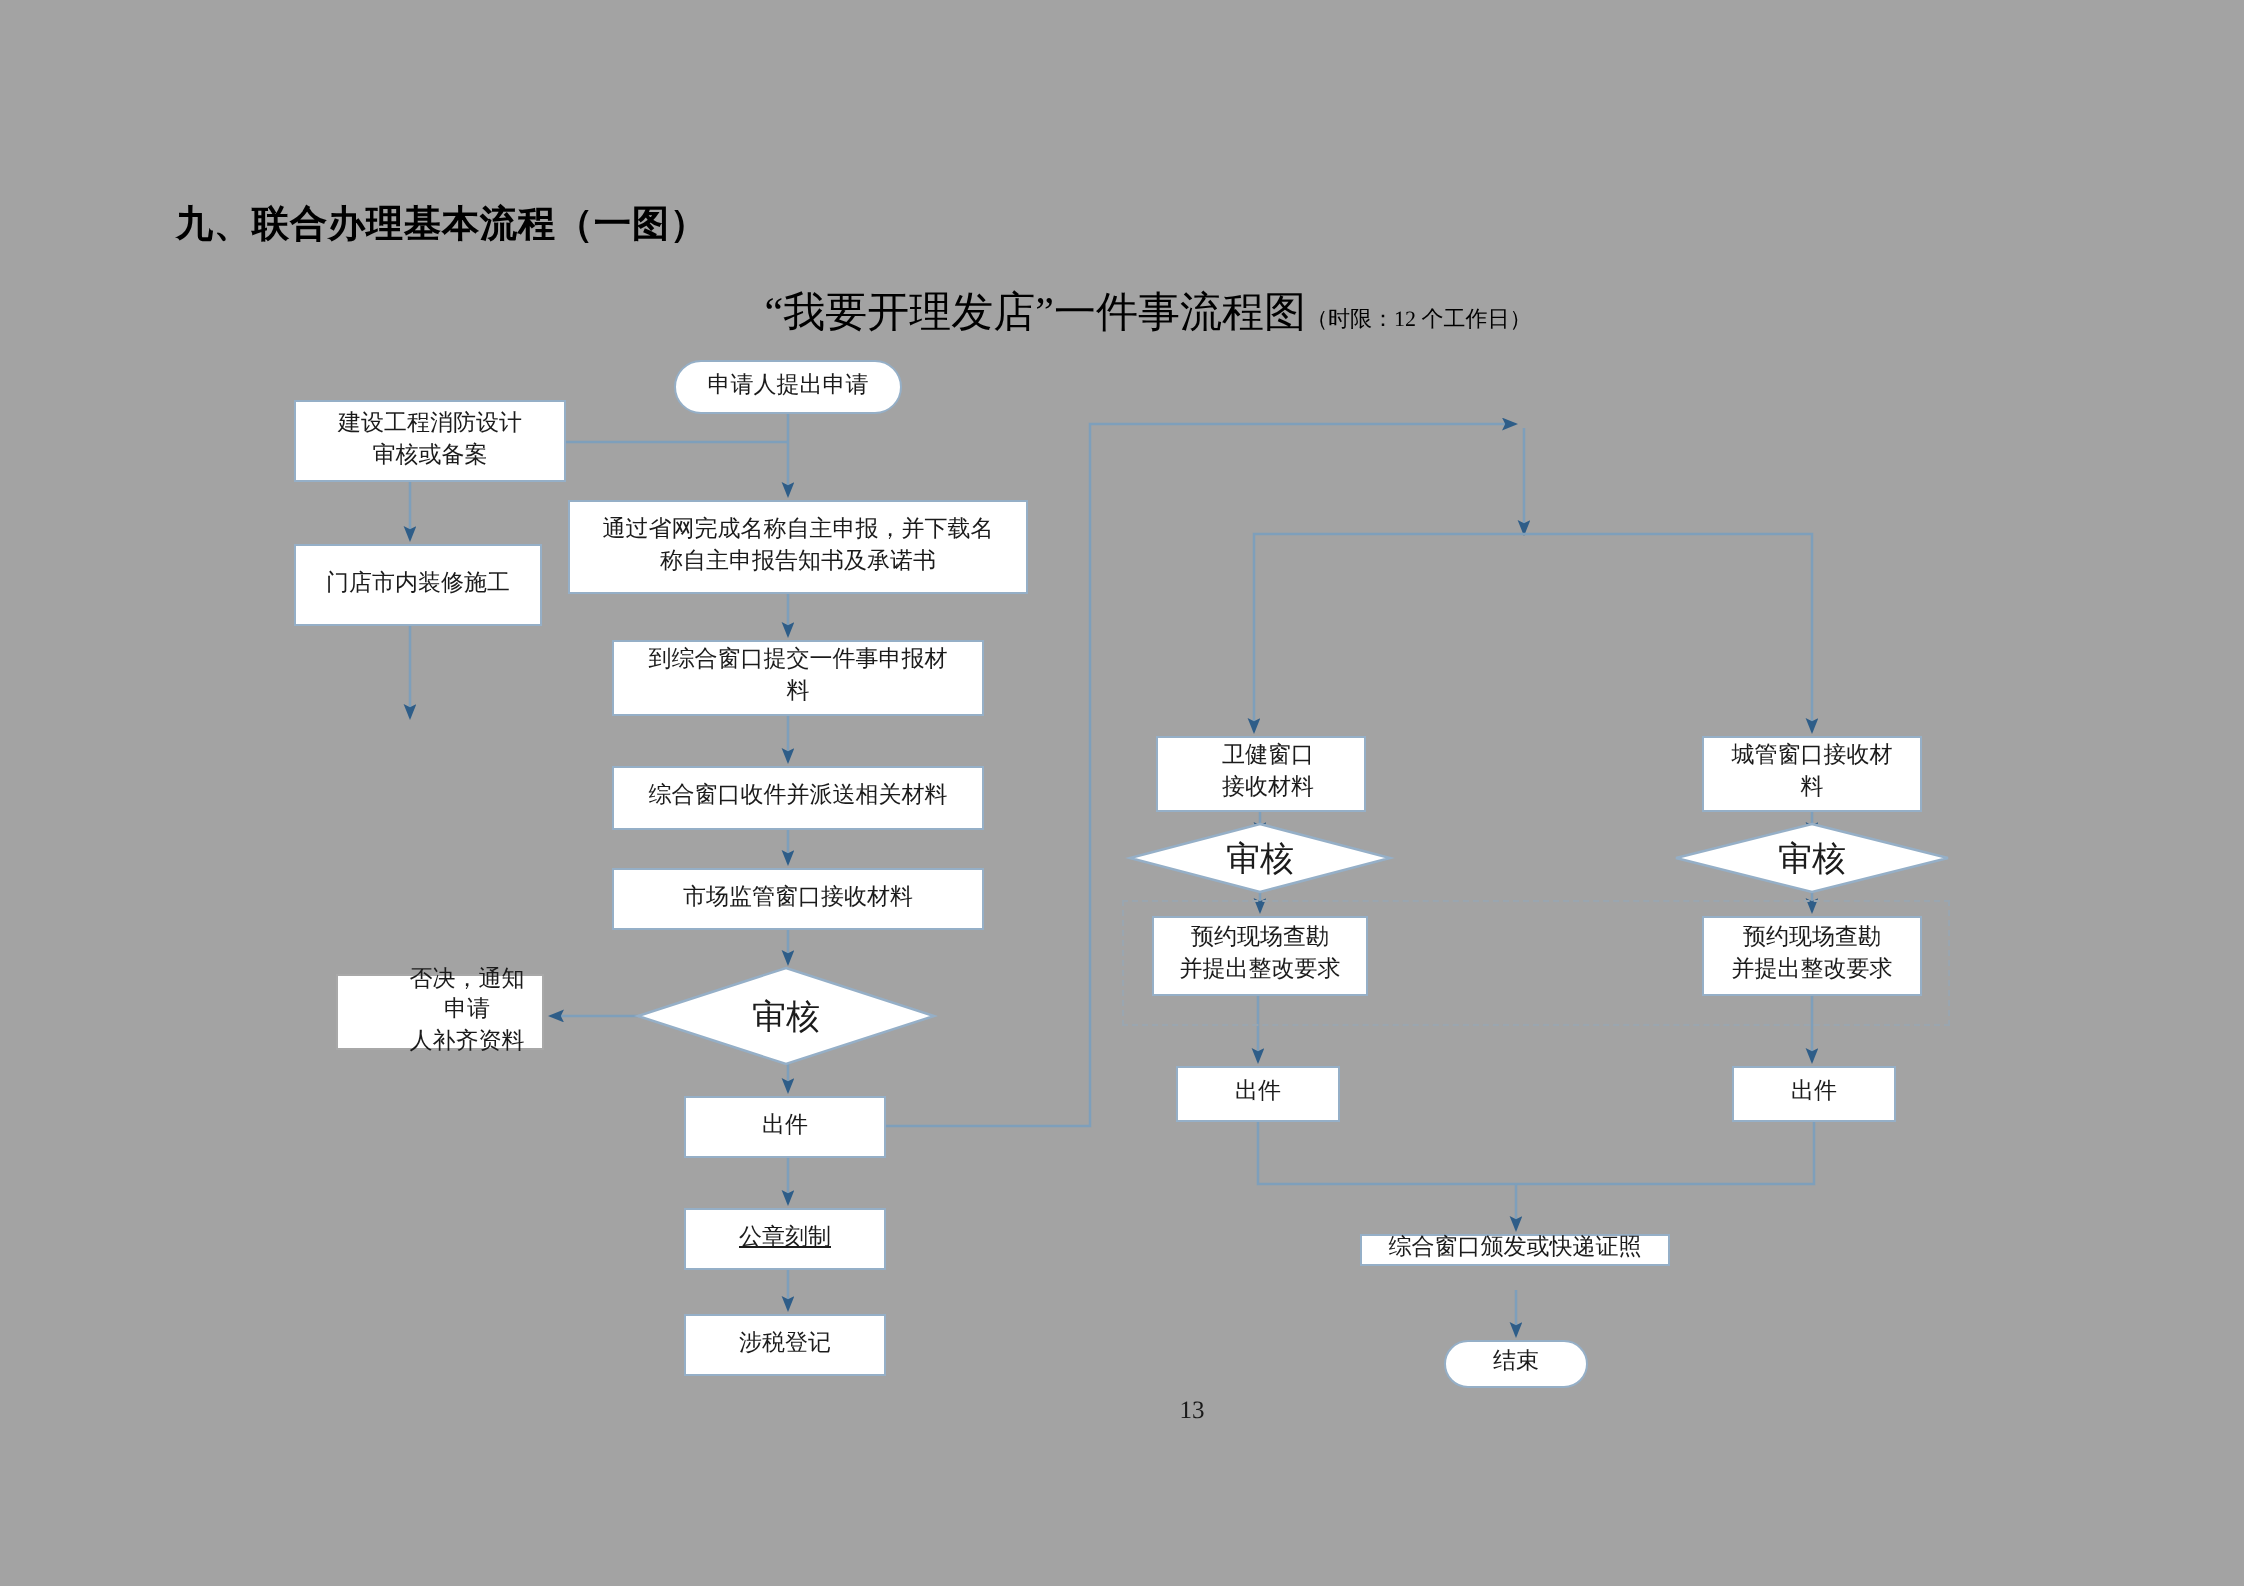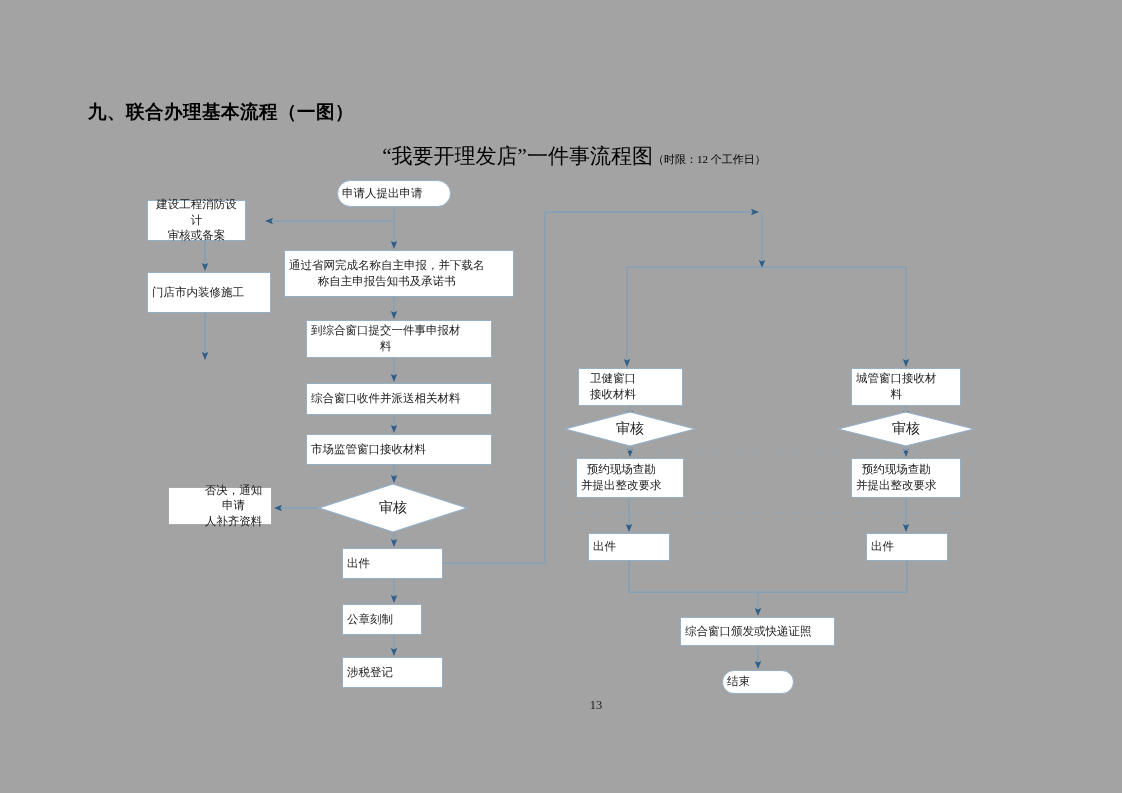--- a/index.html
+++ b/index.html
@@ -70,21 +70,21 @@
     width: 1122px;
     height: 793px;
   }
   .node {
     position: absolute;
     box-sizing: border-box;
     border: 1px solid #95afc7;
     background: #ffffff;
     display: flex;
     align-items: center;
-    justify-content: flex-start;
+    justify-content: center;
     text-align: center;
     font-family: "Liberation Serif", "DejaVu Serif", serif;
     font-size: 11.5px;
     line-height: 1.35;
     color: #1b1b1b;
     padding: 2px 4px;
     z-index: 3;
   }
   .node.terminator {
     border-radius: 40px;
@@ -106,21 +106,21 @@
   .diamond-label {
     position: absolute;
     left: 0;
     top: 0;
     width: 100%;
     height: 100%;
     display: flex;
     align-items: center;
     justify-content: center;
     font-family: "Liberation Serif", "DejaVu Serif", serif;
-    font-size: 14px;
+    font-size: 17px;
     color: #1b1b1b;
   }
   .dashed-group {
     position: absolute;
     box-sizing: border-box;
     border: 1.3px dashed #9aa6b0;
     background: transparent;
     z-index: 1;
   }
 </style>
@@ -181,21 +181,21 @@
       <path d="M758,645 L758,668" marker-end="url(#arrow)"></path>
     </g>
   </svg>
 
   <div class="dashed-group" style="left:561px; top:450px; width:414px; height:63px;"></div>
 
   <div class="node terminator" style="left:337px; top:180px; width:114px; height:27px;">
     <span>申请人提出申请</span>
   </div>
 
-  <div class="node" style="left:147px; top:200px; width:99px; height:41px;">
+  <div class="node" style="left:147px; top:200px; width:136px; height:41px;">
     <span>建设工程消防设计<br>审核或备案</span>
   </div>
 
   <div class="node" style="left:147px; top:272px; width:124px; height:41px;">
     <span>门店市内装修施工</span>
   </div>
 
 
   <div class="node" style="left:284px; top:250px; width:230px; height:47px;">
     <span>通过省网完成名称自主申报，并下载名<br>称自主申报告知书及承诺书</span>
@@ -214,21 +214,21 @@
   </div>
 
   <div class="node plain-outline" style="left:168px; top:487px; width:104px; height:38px;">
     <span>否决，通知申请<br>人补齐资料</span>
   </div>
 
   <div class="node" style="left:342px; top:548px; width:101px; height:31px;">
     <span>出件</span>
   </div>
 
-  <div class="node" style="left:342px; top:604px; width:80px; height:31px;">
+  <div class="node" style="left:342px; top:604px; width:101px; height:31px;text-decoration:underline;">
     <span>公章刻制</span>
   </div>
 
   <div class="node" style="left:342px; top:657px; width:101px; height:31px;">
     <span>涉税登记</span>
   </div>
 
   <div class="node" style="left:578px; top:368px; width:105px; height:38px;padding-left:11px;">
     <span>卫健窗口<br>接收材料</span>
   </div>
@@ -246,21 +246,21 @@
   </div>
 
   <div class="node" style="left:588px; top:533px; width:82px; height:28px;">
     <span>出件</span>
   </div>
 
   <div class="node" style="left:866px; top:533px; width:82px; height:28px;">
     <span>出件</span>
   </div>
 
-  <div class="node" style="left:680px; top:617px; width:155px; height:29px;">
+  <div class="node" style="left:680px; top:617px; width:155px; height:16px;">
     <span>综合窗口颁发或快递证照</span>
   </div>
 
   <div class="node terminator" style="left:722px; top:670px; width:72px; height:24px;">
     <span>结束</span>
   </div>
 
   <div class="diamond-wrap" style="left:319px; top:484px; width:148px; height:48px;">
     <svg width="148" height="48" viewBox="0 0 148 48">
       <polygon points="74,0 148,24 74,48 0,24" fill="#ffffff" stroke="#95afc7" stroke-width="1.25"></polygon>

